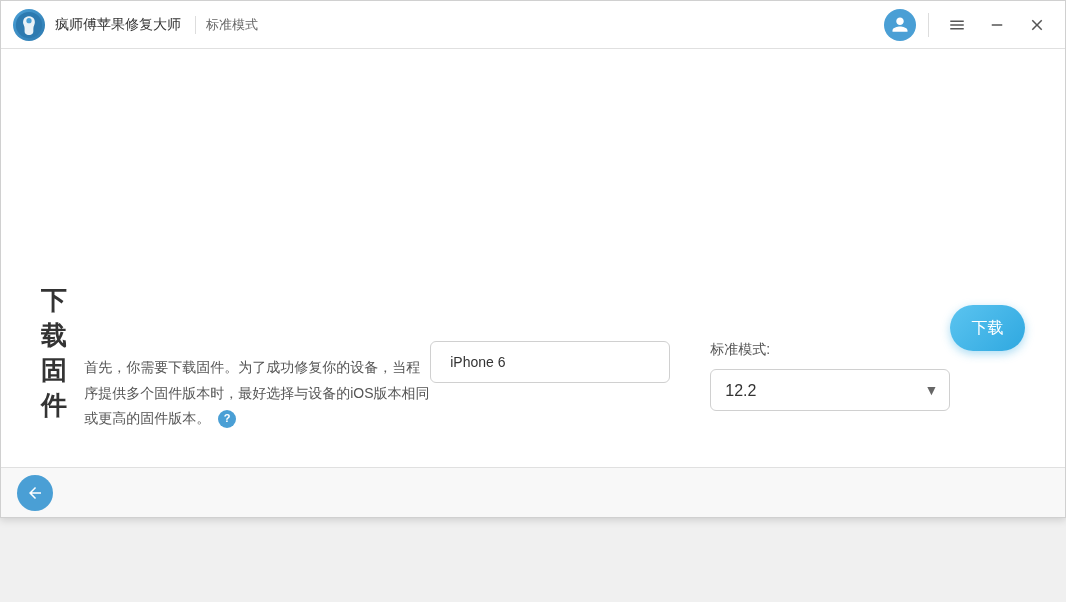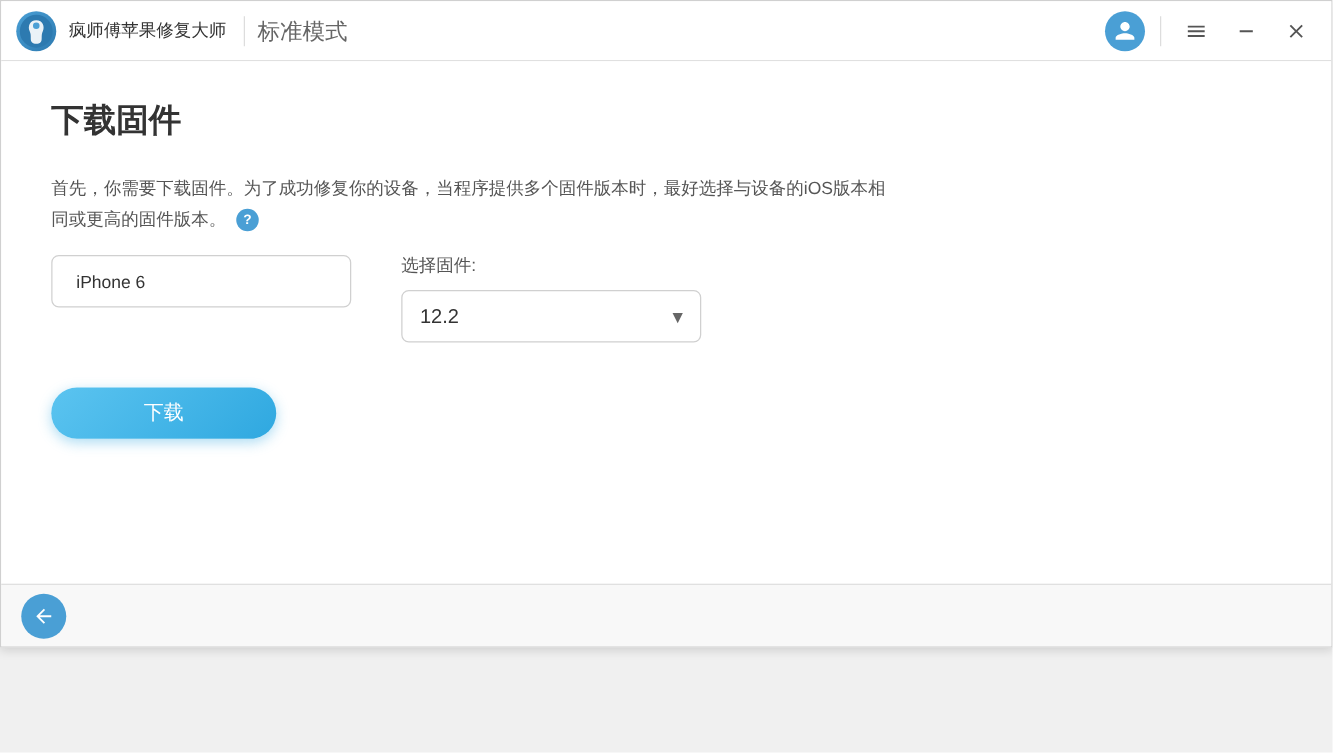--- a/index.html
+++ b/index.html
@@ -63,21 +63,21 @@
       height: 28px;
     }
 
     .app-title {
       font-size: 14px;
       color: #333;
       font-weight: 500;
     }
 
     .mode-label {
-      font-size: 18px;
+      font-size: 13px;
       color: #666;
       border-left: 1px solid #ddd;
       padding-left: 10px;
       margin-left: 4px;
     }
 
     .title-bar-right {
       display: flex;
       align-items: center;
       gap: 8px;
@@ -114,22 +114,22 @@
       justify-content: center;
       color: white;
       cursor: pointer;
       font-size: 16px;
     }
 
     
     .main-content {
       flex: 1;
       display: flex;
-      flex-direction: column;
-      align-items: flex-start;
+      flex-direction: row;
+      align-items: flex-end;
       padding: 30px 40px 20px;
       background: #ffffff;
       overflow: auto;
     }
 
     .page-title {
       font-size: 26px;
       color: #333;
       font-weight: 600;
       margin-bottom: 24px;
@@ -319,21 +319,21 @@
     <p class="description">
       <span>首先，你需要下载固件。为了成功修复你的设备，当程序提供多个固件版本时，最好选择与设备的iOS版本相同或更高的固件版本。</span>
       <span class="help-icon">?</span>
     </p>
 
     <div class="form-row">
       <div class="form-group">
         <input class="form-input" type="text" readonly="" value="iPhone 6" style="">
       </div>
       <div class="form-group">
-        <label class="form-label">选择固件:</label>
+        <label class="form-label">标准模式:</label>
         <div class="form-select-wrapper">
           <select class="form-select">
             <option value="12.2">12.2</option>
             <option value="12.1">12.1</option>
             <option value="12.0">12.0</option>
             <option value="11.4">11.4</option>
           </select>
           <span class="select-arrow">▼</span>
         </div>
       </div>

